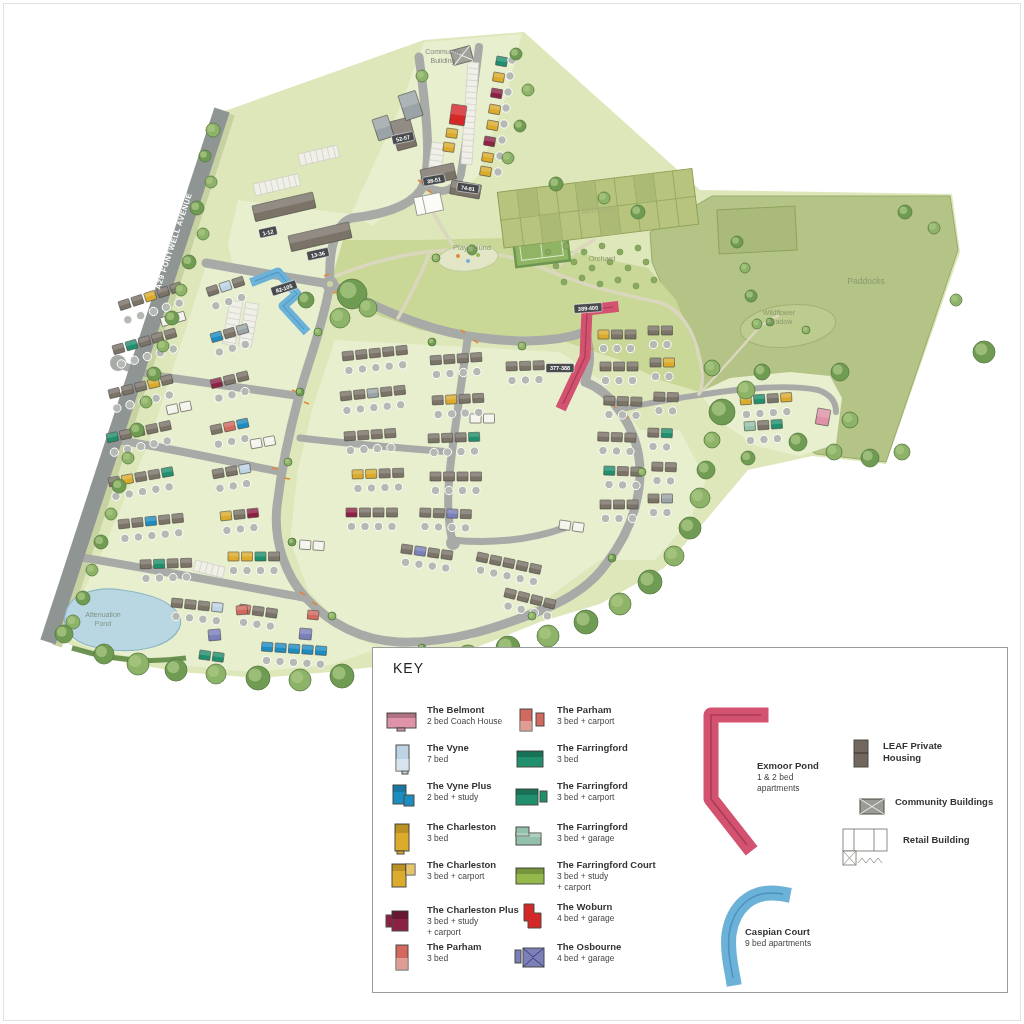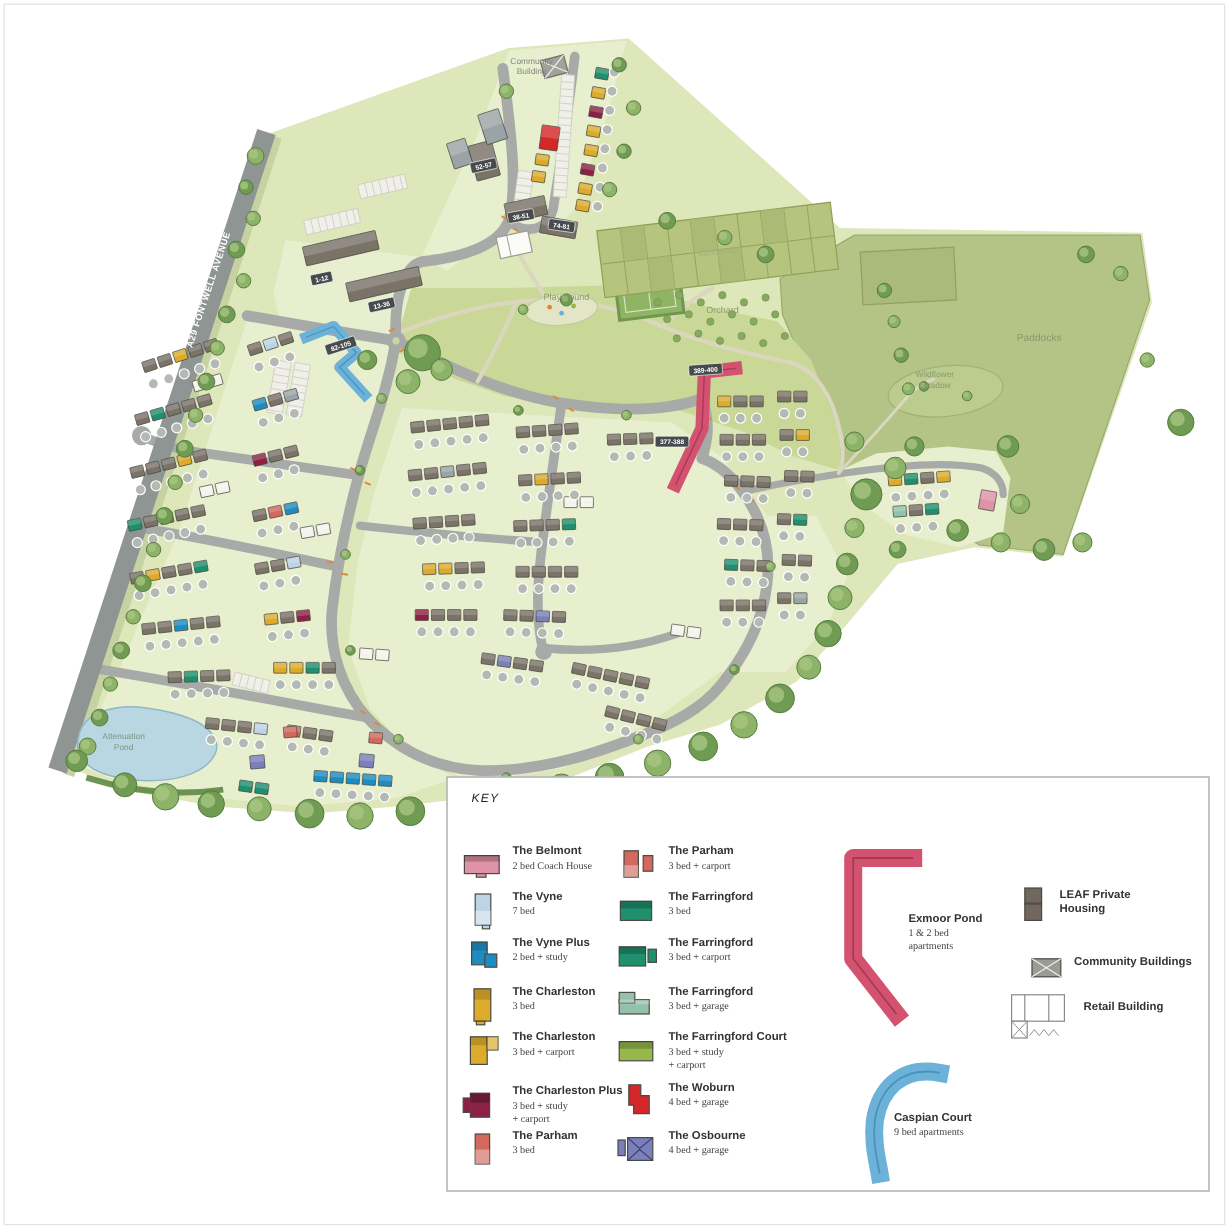--- a/index.html
+++ b/index.html
@@ -6,25 +6,25 @@
   *{box-sizing:border-box;}
   .frame{position:absolute;inset:3px;border:1px solid #e2e2e2;pointer-events:none;z-index:5;}
   #map{position:absolute;left:0;top:0;}
   svg text{font-family:"Liberation Sans",sans-serif;}
   .maplabel{fill:#8a9a6d;font-size:7.5px;}
   .fo-label{display:flex;align-items:center;justify-content:center;text-align:center;
     white-space:pre-line;width:100%;height:100%;font:7px "Liberation Sans",sans-serif;color:#8a9a6d;line-height:1.25;}
   .fo-gray{color:#85857f;}
   .legend{position:absolute;left:372px;top:647px;width:636px;height:346px;background:#fff;
     border:1px solid #9b9b9b;z-index:3;font-family:"Liberation Sans",sans-serif;}
-  .key-title{position:absolute;left:20px;top:12px;font-size:10px;color:#222;letter-spacing:1px;font-style:italic;}
+  .key-title{position:absolute;left:20px;top:12px;font-size:14px;color:#222;letter-spacing:1px;}
   .li{position:absolute;display:flex;gap:8px;}
   .sw{flex:0 0 auto;}
   .nm{font-weight:bold;font-size:9.5px;color:#333;line-height:1.3;white-space:pre-line;}
-  .ds{font-size:8.5px;color:#444;white-space:pre-line;line-height:1.3;font-family:Liberation Serif, serif;}
+  .ds{font-size:8.5px;color:#444;white-space:pre-line;line-height:1.3;}
   .ctxt{position:absolute;}
 </style>
 </head>
 <body>
 
 <div class="frame"></div>
 
 <svg id="map" width="1024" height="1024" viewBox="0 0 1024 1024">
 
   <g>

